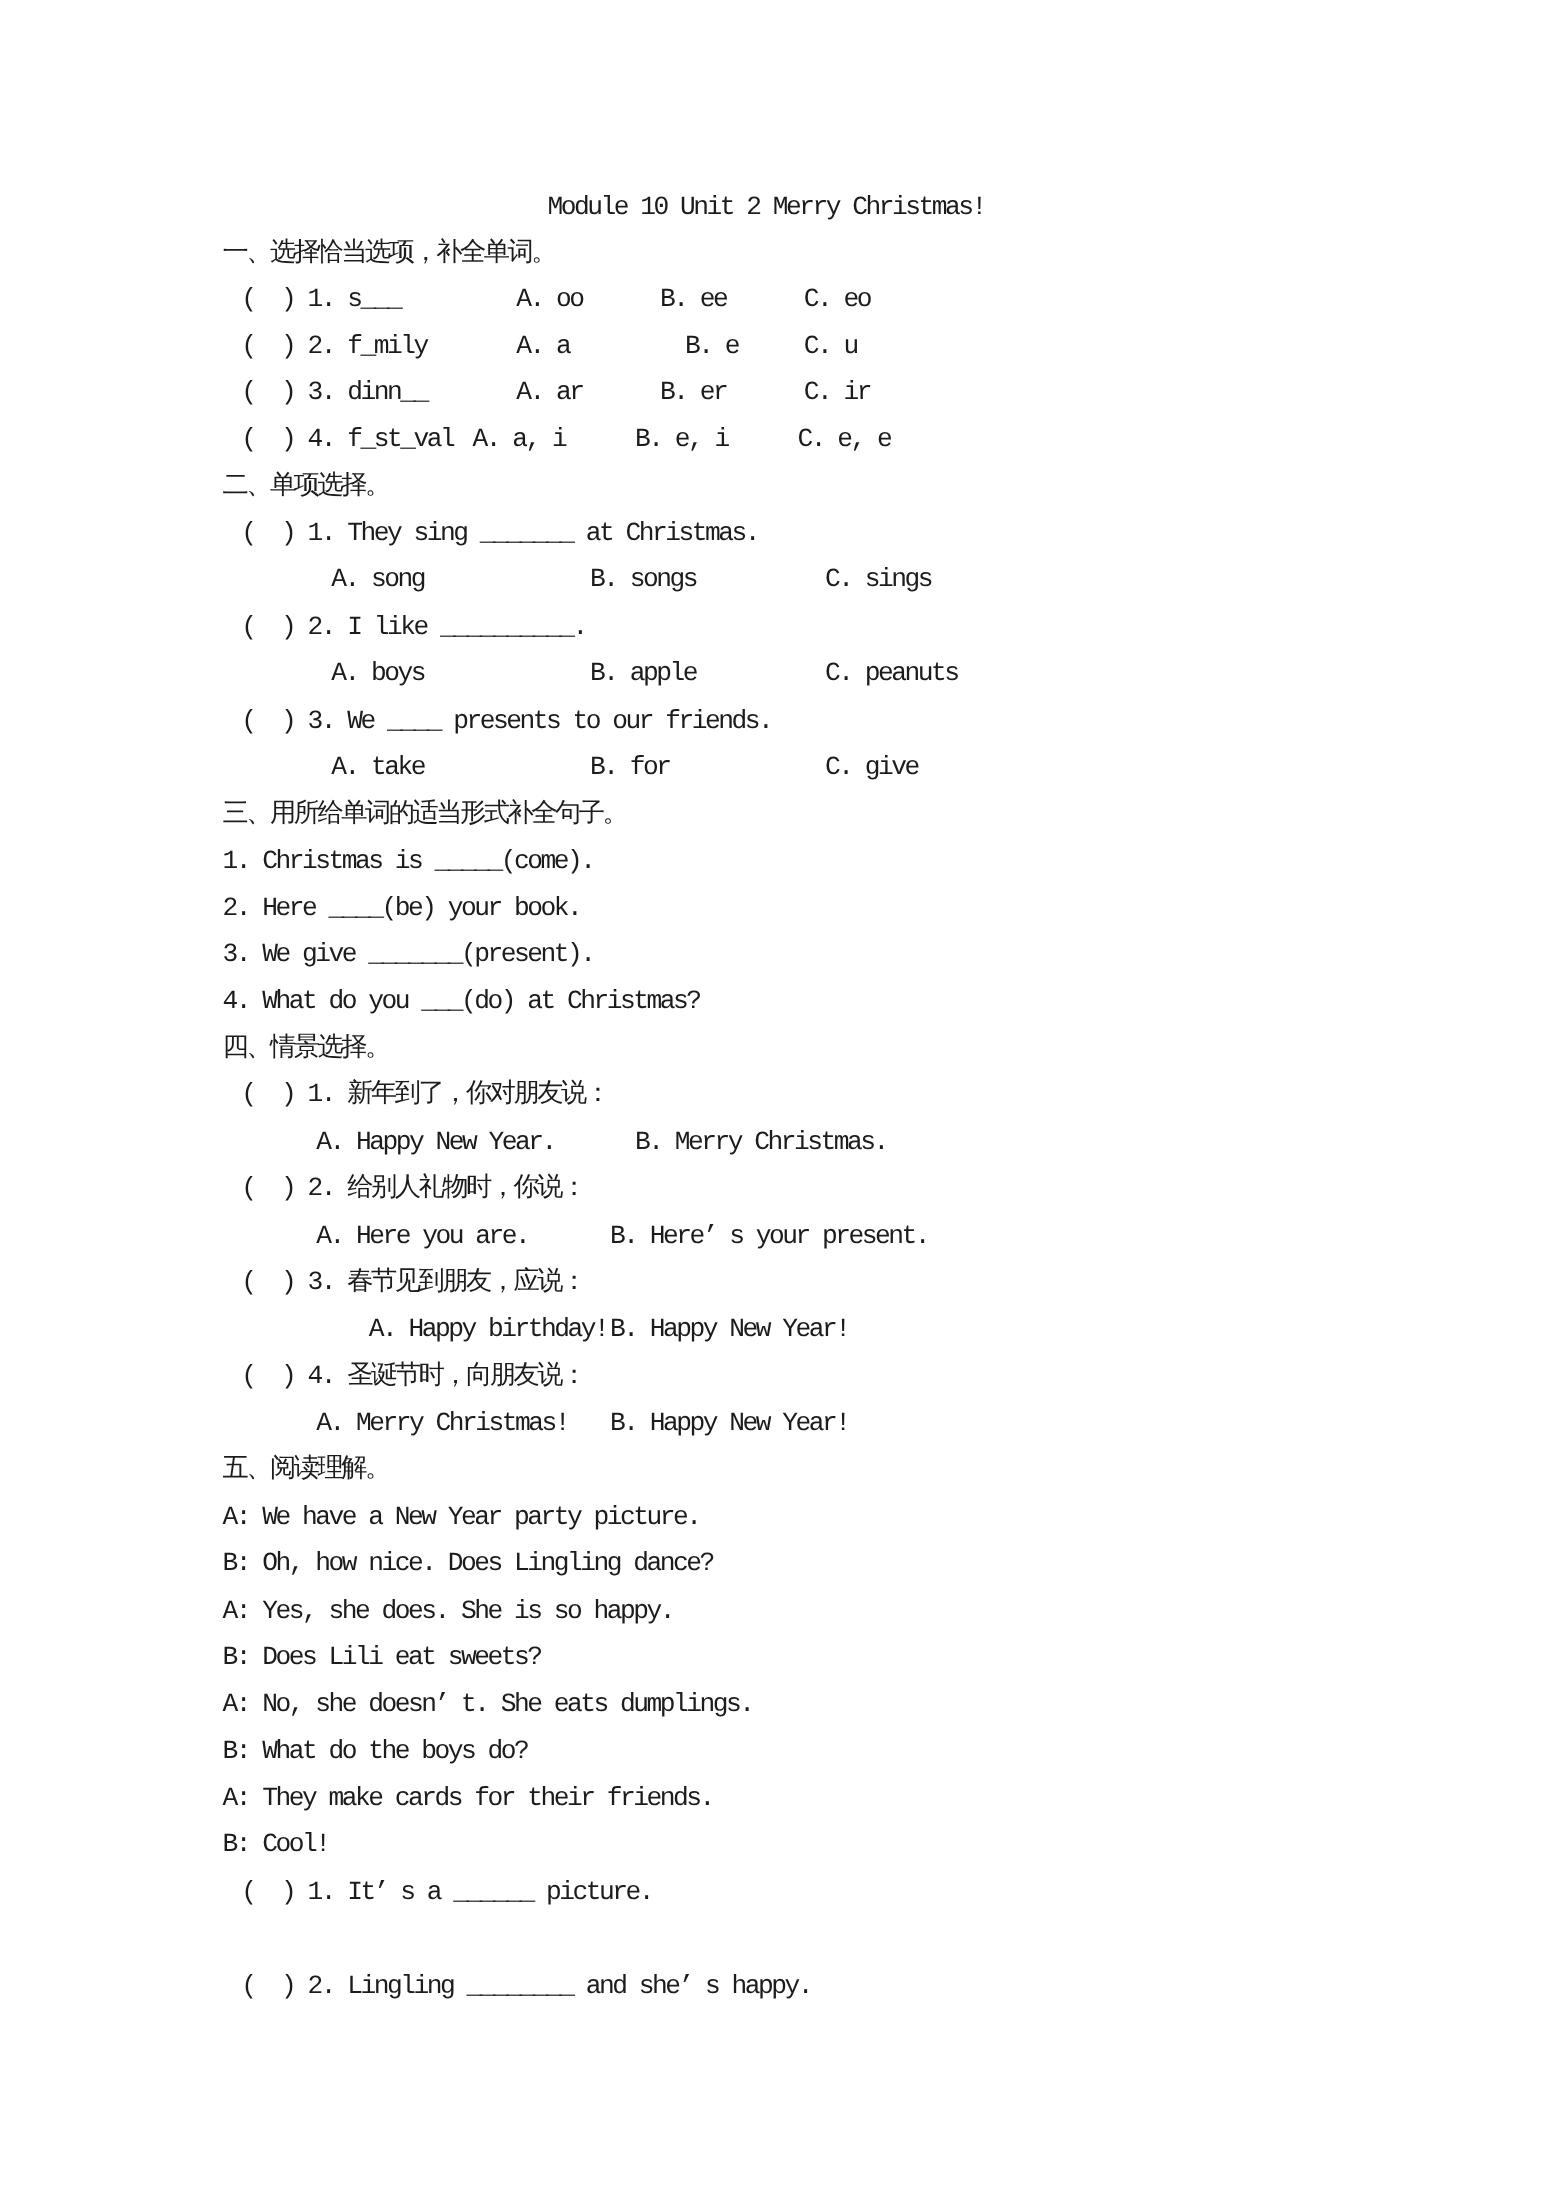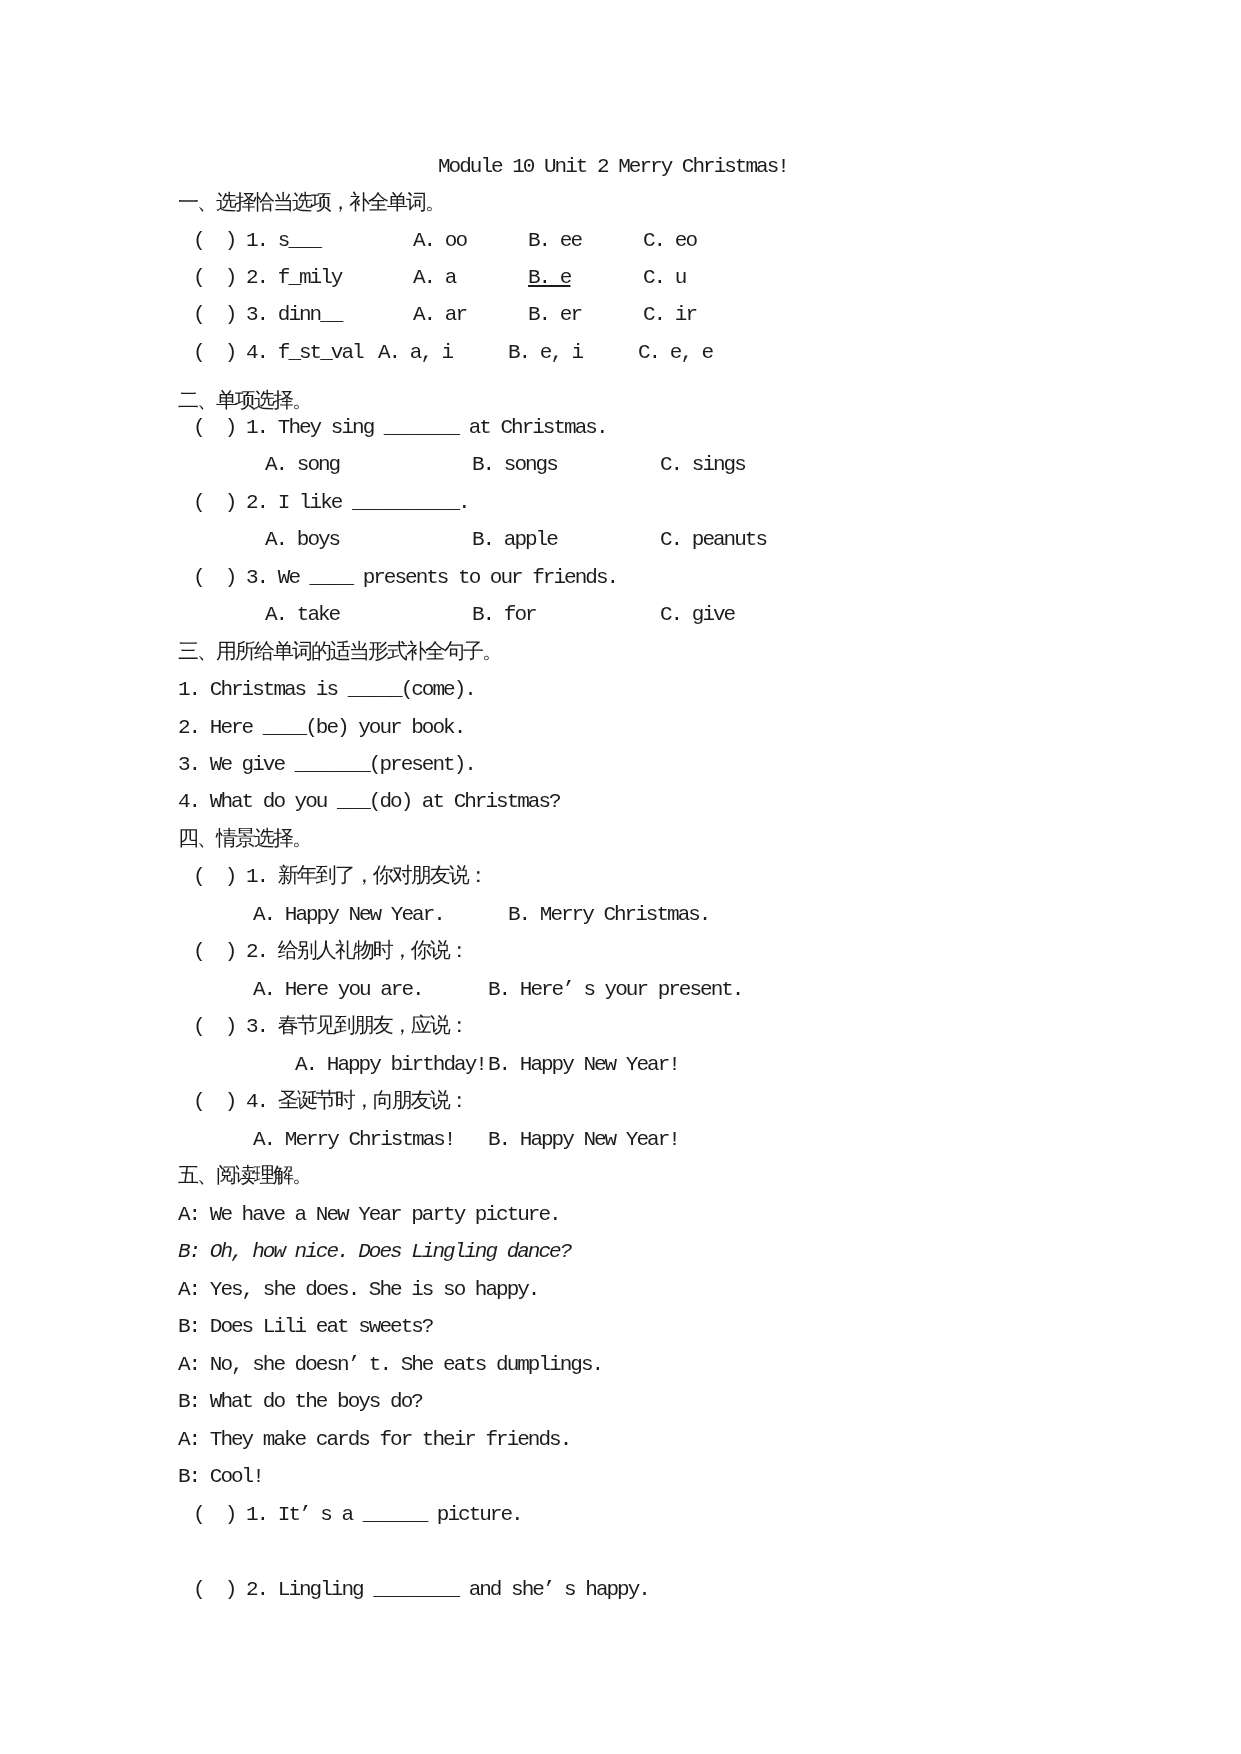--- a/index.html
+++ b/index.html
@@ -43,37 +43,37 @@
     </div>
     <div class="line" style="top: 228px;">
       <span class="seg" style="left: 193px;">(  ) 1. s___</span>
       <span class="seg" style="left: 413px;">A. oo</span>
       <span class="seg" style="left: 528px;">B. ee</span>
       <span class="seg" style="left: 643px;">C. eo</span>
     </div>
     <div class="line" style="top: 265px;">
       <span class="seg" style="left: 193px;">(  ) 2. f_mily</span>
       <span class="seg" style="left: 413px;">A. a</span>
-      <span class="seg" style="left: 528px; text-decoration: underline;">B. e</span>
+      <span class="seg" style="left: 548px;">B. e</span>
       <span class="seg" style="left: 643px;">C. u</span>
     </div>
     <div class="line" style="top: 302px;">
       <span class="seg" style="left: 193px;">(  ) 3. dinn__</span>
       <span class="seg" style="left: 413px;">A. ar</span>
       <span class="seg" style="left: 528px;">B. er</span>
       <span class="seg" style="left: 643px;">C. ir</span>
     </div>
     <div class="line" style="top: 340px;">
       <span class="seg" style="left: 193px;">(  ) 4. f_st_val</span>
       <span class="seg" style="left: 378px;">A. a, i</span>
       <span class="seg" style="left: 508px;">B. e, i</span>
       <span class="seg" style="left: 638px;">C. e, e</span>
     </div>
     <div class="line" style="top: 377px;">
-      <span class="seg" style="left: 178px; margin-top: 12px;">二、单项选择。</span>
+      <span class="seg" style="left: 178px;">二、单项选择。</span>
     </div>
     <div class="line" style="top: 415px;">
       <span class="seg" style="left: 193px;">(  ) 1. They sing _______ at Christmas.</span>
     </div>
     <div class="line" style="top: 452px;">
       <span class="seg" style="left: 265px;">A. song</span>
       <span class="seg" style="left: 472px;">B. songs</span>
       <span class="seg" style="left: 660px;">C. sings</span>
     </div>
     <div class="line" style="top: 490px;">
@@ -138,21 +138,21 @@
       <span class="seg" style="left: 253px;">A. Merry Christmas!</span>
       <span class="seg" style="left: 488px;">B. Happy New Year!</span>
     </div>
     <div class="line" style="top: 1164px;">
       <span class="seg" style="left: 178px;">五、阅读理解。</span>
     </div>
     <div class="line" style="top: 1202px;">
       <span class="seg" style="left: 178px;">A: We have a New Year party picture.</span>
     </div>
     <div class="line" style="top: 1239px;">
-      <span class="seg" style="left: 178px; font-style: italic;">B: Oh, how nice. Does Lingling dance?</span>
+      <span class="seg" style="left: 178px;">B: Oh, how nice. Does Lingling dance?</span>
     </div>
     <div class="line" style="top: 1277px;">
       <span class="seg" style="left: 178px;">A: Yes, she does. She is so happy.</span>
     </div>
     <div class="line" style="top: 1314px;">
       <span class="seg" style="left: 178px;">B: Does Lili eat sweets?</span>
     </div>
     <div class="line" style="top: 1352px;">
       <span class="seg" style="left: 178px;">A: No, she doesn’ t. She eats dumplings.</span>
     </div>

